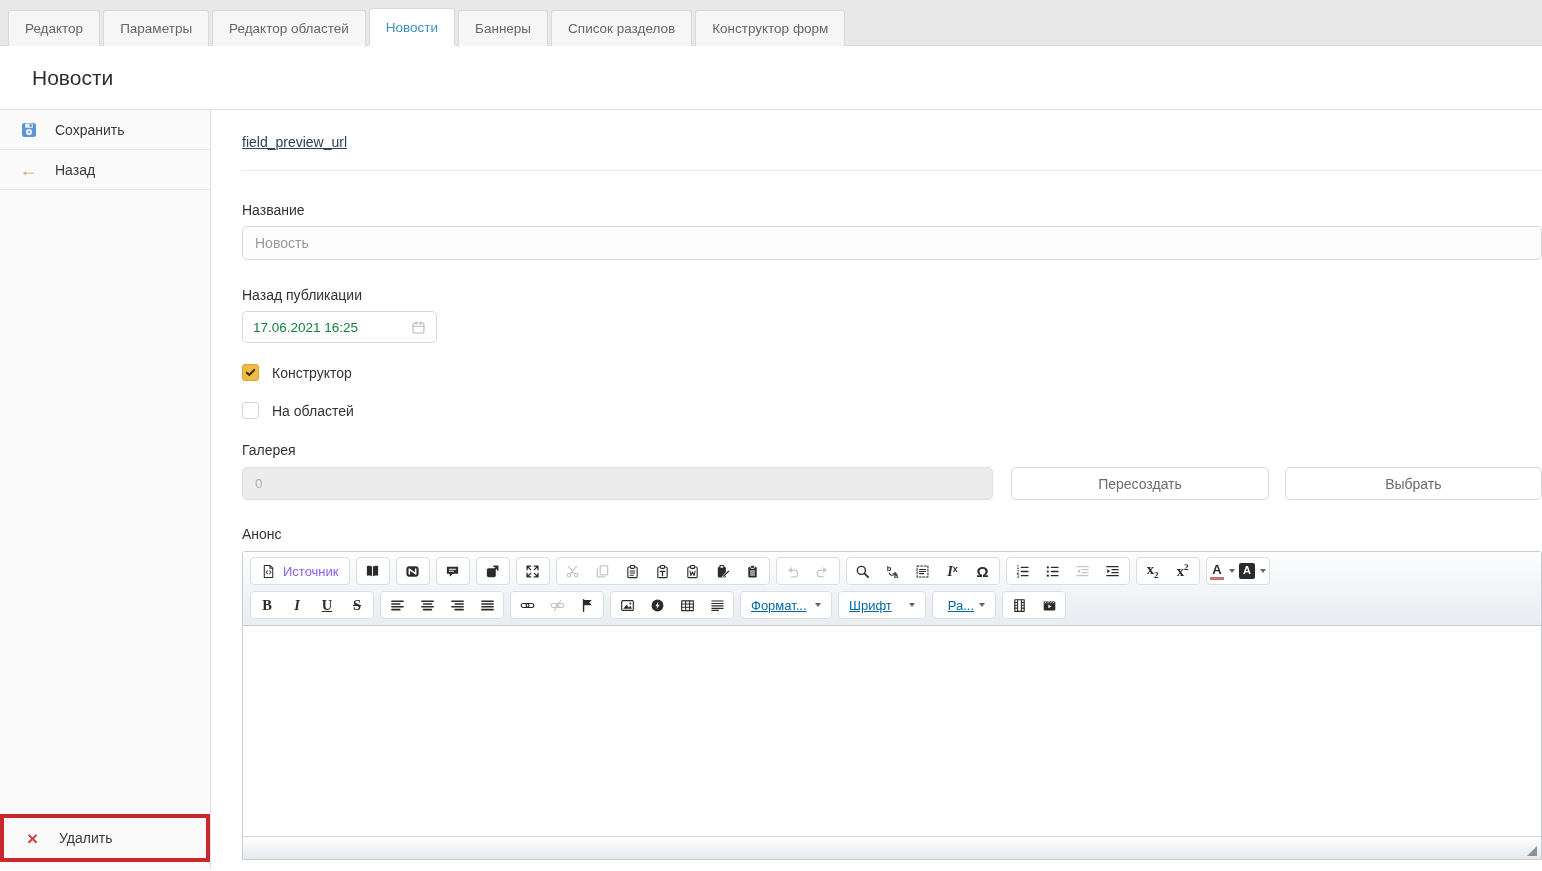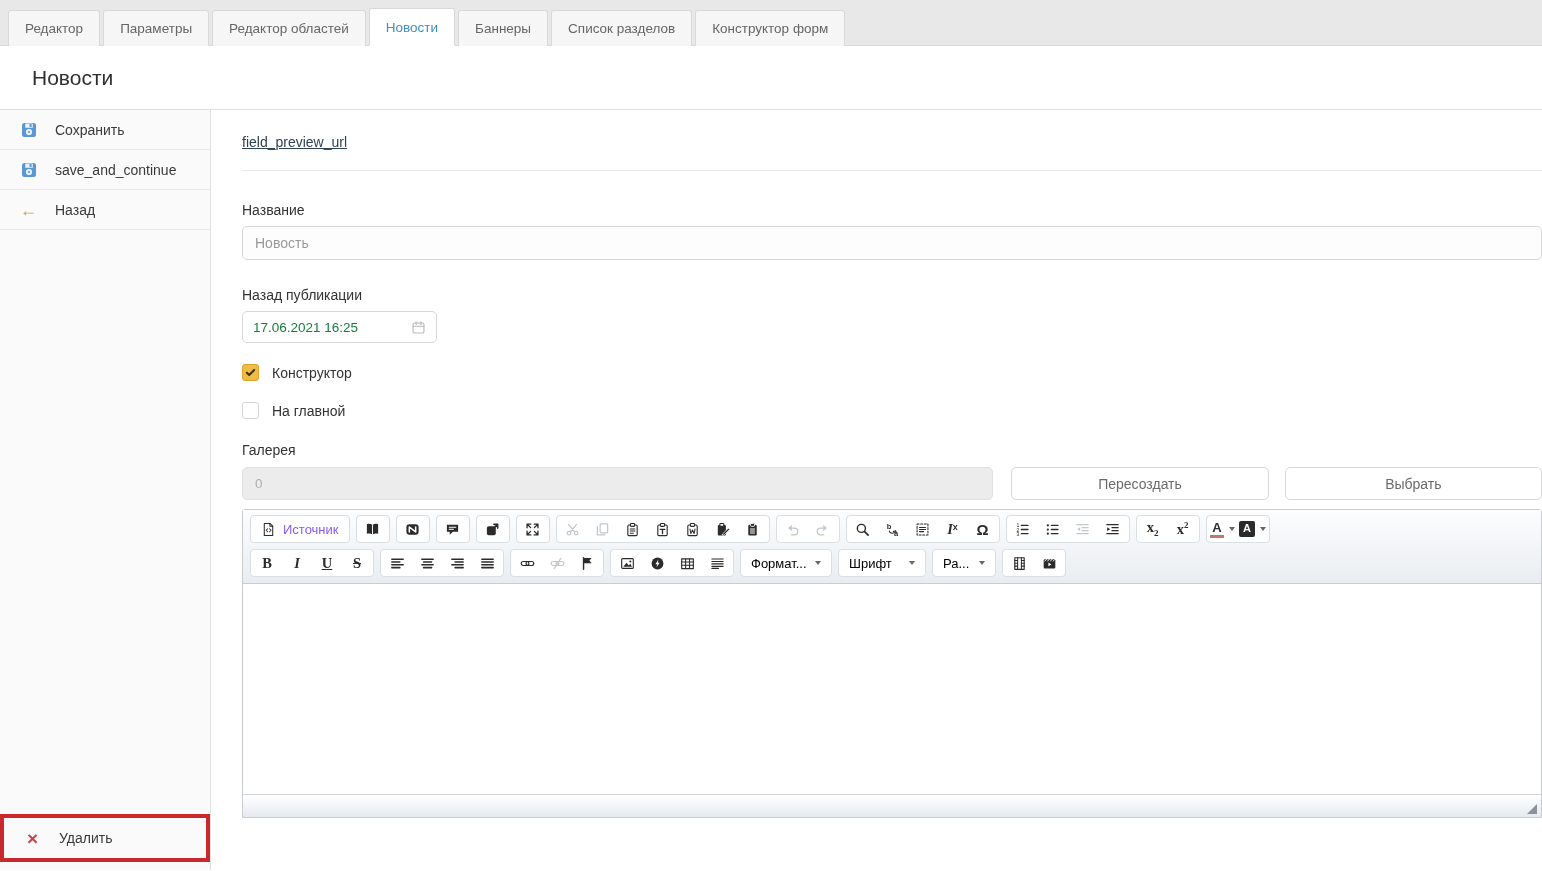--- a/index.html
+++ b/index.html
@@ -90,22 +90,22 @@
   .acolor { font-weight:bold; font-size:13px; line-height:1; padding:0 2px 1px 2px;
             border-bottom:3px solid #c0776f; }
   .abg { font-weight:bold; font-size:11px; line-height:1; color:#fff; background:#2b2b2b;
          border-radius:2px; padding:2px 4px 3px 4px; }
   .caret { width:0; height:0; border-left:3.5px solid transparent;
            border-right:3.5px solid transparent; border-top:4px solid #666;
            margin-left:5px; }
   .tb-dd { display:inline-flex; align-items:center; justify-content:space-between;
            background:#fff; border:1px solid #dadfe3; border-radius:4px; margin:2px 3px;
            height:28px; padding:0 10px; cursor:pointer; }
-  .tb-dd .dd-label { font-size:13px; color:#000000; white-space:nowrap; }
-  .dd-format { width:92px; } .dd-font { width:88px; } .dd-size { width:64px; }
+  .tb-dd .dd-label { font-size:13px; color:#0369a1; white-space:nowrap;text-decoration:underline; }
+  .dd-format { width:92px; } .dd-font { width:88px; } .dd-size { width:64px;justify-content:flex-end; }
 
   .ed-body { height:210px; background:#fff; outline:none; }
   .ed-foot { height:23px; background:linear-gradient(#ffffff,#e5eaef);
              border-top:1px solid #d4d8db; position:relative; }
   .grip { position:absolute; right:4px; bottom:3px; width:0; height:0;
           border-bottom:10px solid #8a9199; border-left:10px solid transparent;
           cursor:se-resize; }
 </style>
 </head>
 <body>
@@ -133,32 +133,20 @@
             <rect x="4.2" y="1.4" width="7.6" height="4.4" rx="0.5" fill="#eaf2fa"></rect>
             <rect x="8.6" y="2" width="2" height="3" fill="#5b97d4"></rect>
             <circle cx="8" cy="10" r="3.1" fill="#eaf2fa"></circle>
             <circle cx="8" cy="10" r="1.1" fill="#5b97d4"></circle>
           </svg>
         </span>
       <span>Сохранить</span>
     </div>
     <div class="side-item">
       <span class="sicon">
-          <svg width="16" height="16" viewBox="0 0 16 16">
-            <rect x="1" y="1" width="14" height="14" rx="2.5" fill="#5b97d4"></rect>
-            <rect x="4.2" y="1.4" width="7.6" height="4.4" rx="0.5" fill="#eaf2fa"></rect>
-            <rect x="8.6" y="2" width="2" height="3" fill="#5b97d4"></rect>
-            <circle cx="8" cy="10" r="3.1" fill="#eaf2fa"></circle>
-            <circle cx="8" cy="10" r="1.1" fill="#5b97d4"></circle>
-          </svg>
-        </span>
-      <span>save_and_continue</span>
-    </div>
-    <div class="side-item">
-      <span class="sicon">
           <span class="back-ar">←</span>
         </span>
       <span>Назад</span>
     </div>
     <div class="delete-wrap">
       <div class="side-item">
         <span class="sicon">
             <span class="del-x">×</span>
           </span>
         <span>Удалить</span>
@@ -187,30 +175,31 @@
     <div class="chk-row">
       <span class="chk on">
           <svg width="11" height="11" viewBox="0 0 12 12">
             <path d="M2 6.2 4.6 8.8 10 3.2" stroke="#403310" stroke-width="2.2" fill="none" stroke-linecap="round" stroke-linejoin="round"></path>
           </svg>
         </span>
       <span class="chk-label">Конструктор</span>
     </div>
     <div class="chk-row">
       <span class="chk off"></span>
-      <span class="chk-label">На главной</span>
+      <span class="chk-label">На областей</span>
     </div>
 
     <label class="f-label lbl-gallery">Галерея</label>
     <div class="gallery-row">
       <input class="g-inp" type="text" readonly="" value="0" style="">
       <button class="btn btn-recreate">Пересоздать</button>
       <button class="btn btn-choose">Выбрать</button>
     </div>
 
+    <label class="f-label lbl-announce">Анонс</label>
 
     <div class="editor">
       <div class="tb" id="tb-rows">
           <div class="tb-row">
             <div class="tb-group">
               <button class="tb-btn src">
                 <span style="display: inline-flex;">
                   <svg width="15" height="15" viewBox="0 0 16 16" fill="none" stroke="currentColor" stroke-width="1.1" stroke-linecap="round" stroke-linejoin="round">
                     <path d="M3.5 1.5h6l3 3v10h-9z"></path>
                     <path d="M9.5 1.5v3h3"></path>

